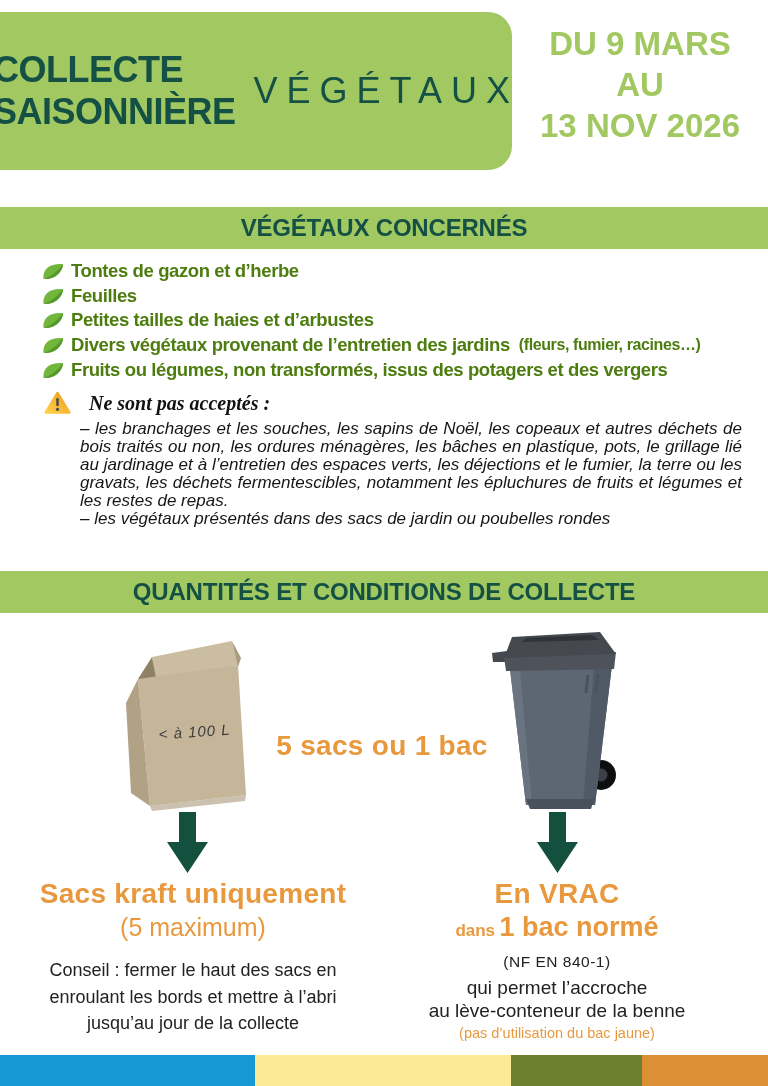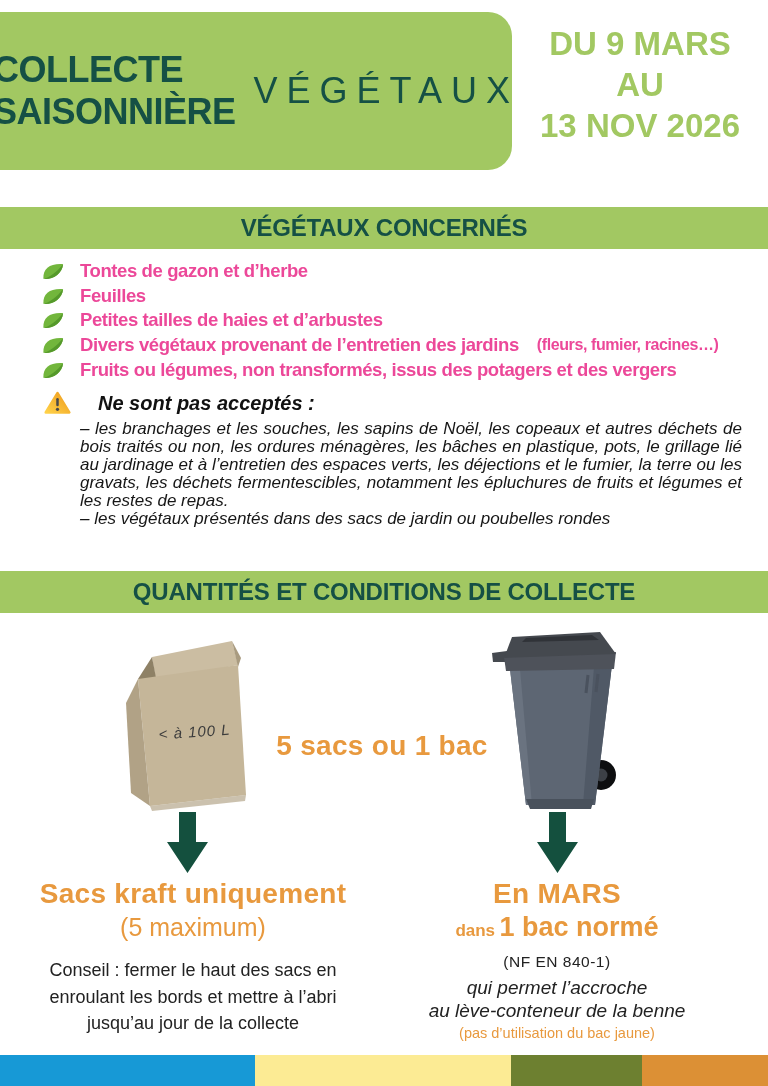--- a/index.html
+++ b/index.html
@@ -22,29 +22,29 @@
               color:var(--light-green);font-weight:bold;font-size:33px;line-height:41px;white-space:pre-line;}
 
   
   .banner{position:absolute;left:0;width:768px;height:42px;background:var(--light-green);
           display:flex;align-items:center;justify-content:center;
           color:var(--dark-teal);font-weight:bold;font-size:24px;letter-spacing:-0.2px;}
   .banner1{top:207px;} .banner2{top:571px;}
 
   
   .veg-list{position:absolute;left:42px;top:259px;width:720px;margin:0;padding:0;list-style:none;}
-  .veg-item{display:flex;align-items:center;gap:16px;height:24.6px;white-space:nowrap;
-            font-weight:bold;font-size:18.5px;letter-spacing:-0.4px;color:#ec4899;}
+  .veg-item{display:flex;align-items:center;gap:7px;height:24.6px;white-space:nowrap;
+            font-weight:bold;font-size:18.5px;letter-spacing:-0.4px;color:#4d7c0f;}
   .veg-item .leaf{flex:0 0 auto;}
   .veg-note{font-size:16px;margin-left:2px;}
   .veg-note:empty{display:none;}
 
   
   .warning{position:absolute;left:44px;top:391px;width:700px;}
-  .warning-head{display:flex;align-items:center;gap:27px;}
+  .warning-head{display:flex;align-items:center;gap:18px;font-family:Liberation Serif, serif;}
   .warning-title{font-weight:bold;font-style:italic;font-size:20px;color:#111;}
   .warning-body{margin:5px 0 0 36px;width:662px;font-style:italic;font-size:17px;line-height:18px;
                 text-align:justify;color:#161616;}
   .warning-body.last{margin-top:0;text-align:left;}
 
   
   .bag-svg{position:absolute;left:116px;top:627px;}
   .bin-svg{position:absolute;left:480px;top:627px;}
   .qty{position:absolute;left:262px;top:702px;width:240px;text-align:center;
        color:var(--orange);font-weight:bold;font-size:28px;letter-spacing:0.3px;margin-top:28px;}
@@ -54,21 +54,21 @@
   
   .col{position:absolute;top:878px;text-align:center;}
   .col-left{left:16px;width:354px;}
   .col-right{left:392px;width:330px;}
   .col-title{color:var(--orange);font-weight:bold;font-size:28px;letter-spacing:0.3px;}
   .col-sub{color:var(--orange);font-weight:normal;font-size:25px;margin-top:3px;}
   .col-advice{margin-top:15px;font-size:18px;line-height:26.5px;color:#222;white-space:pre-line;}
   .col-sub2{margin-top:2px;color:var(--orange);font-weight:bold;}
   .col-sub2 .dans{font-size:17px;} .col-sub2 .bac{font-size:27px;}
   .norm{margin-top:10px;font-size:15.5px;letter-spacing:0.5px;color:#222;}
-  .col-desc{margin-top:5px;font-size:19px;line-height:23px;color:#222;white-space:pre-line;font-style:italic;}
+  .col-desc{margin-top:5px;font-size:19px;line-height:23px;color:#222;white-space:pre-line;}
   .col-note{margin-top:3px;color:var(--orange);font-size:14.5px;}
 
   
   .stripes{position:absolute;left:0;top:1055px;width:768px;height:31px;display:flex;}
   .stripe{height:100%;}
   .stripe-blue{width:255px;background:var(--stripe-blue);}
   .stripe-yellow{width:256px;background:var(--stripe-yellow);}
   .stripe-olive{width:131px;background:var(--stripe-olive);}
   .stripe-orange{width:126px;background:var(--stripe-orange);}
 </style>
@@ -187,21 +187,21 @@
 
   <div class="col col-left">
     <div class="col-title">Sacs kraft uniquement</div>
     <div class="col-sub">(5 maximum)</div>
     <div class="col-advice">Conseil : fermer le haut des sacs en
 enroulant les bords et mettre à l’abri
 jusqu’au jour de la collecte</div>
   </div>
 
   <div class="col col-right">
-    <div class="col-title">En MARS</div>
+    <div class="col-title">En VRAC</div>
     <div class="col-sub2">
       <span class="dans">dans</span>
       <span class="bac">1 bac normé</span>
     </div>
     <div class="norm">(NF EN 840-1)</div>
     <div class="col-desc">qui permet l’accroche
 au lève-conteneur de la benne</div>
     <div class="col-note">(pas d’utilisation du bac jaune)</div>
   </div>
 

